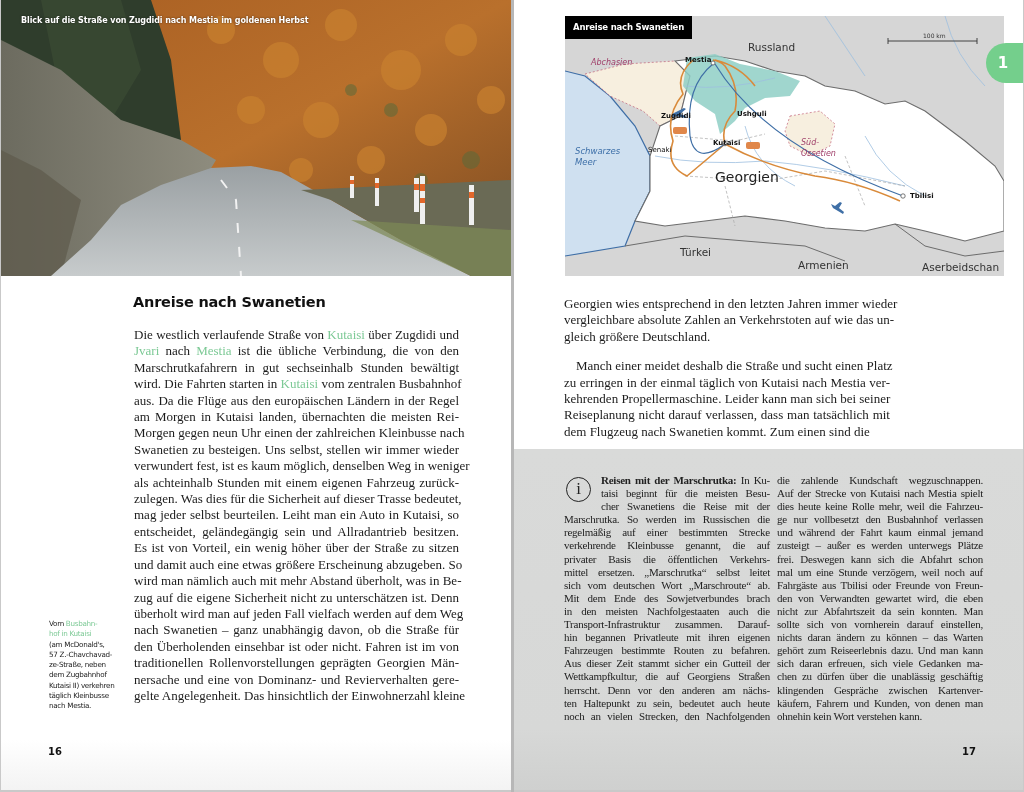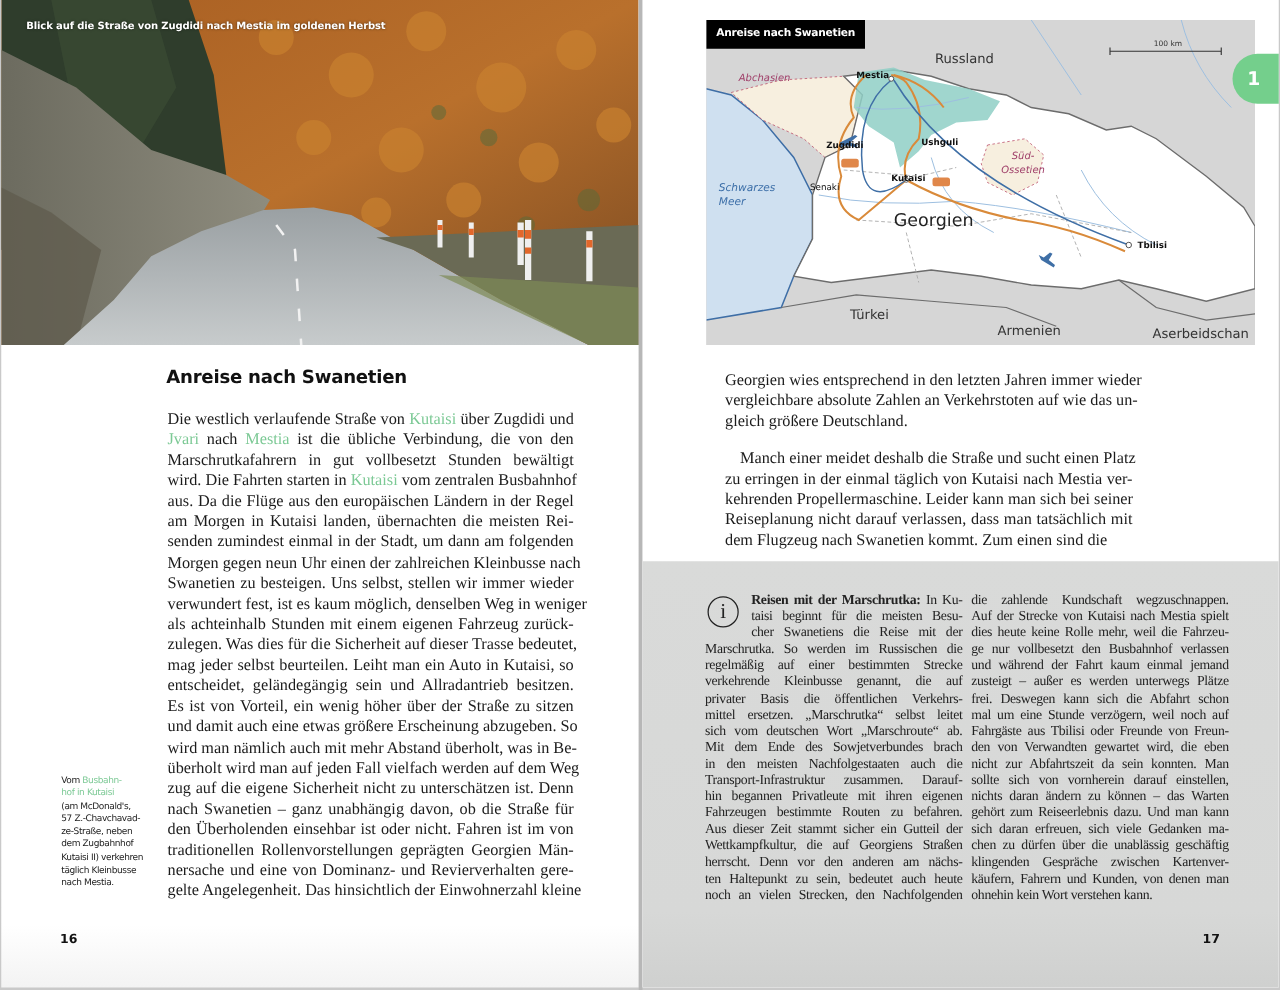--- a/index.html
+++ b/index.html
@@ -15,21 +15,21 @@
   .photo { position: absolute; left: 0; top: 0; width: 510px; height: 276px; overflow: hidden; }
   .photo svg { display: block; }
   .photo-caption { position: absolute; left: 20px; top: 16px; font-family: "DejaVu Sans", sans-serif; font-size: 8px; font-weight: bold; color: #fff; text-shadow: 0 0 2px rgba(0,0,0,.6); letter-spacing: -0.1px; }
 
   .heading { position: absolute; left: 132px; top: 294px; font-family: "DejaVu Sans", sans-serif; font-weight: bold; font-size: 14.5px; color: #111; letter-spacing: -0.2px; }
 
   .body-text { position: absolute; font-family: "Liberation Serif", serif; font-size: 13px; line-height: 16.4px; text-align: justify; color: #1b1b1b; }
   .body-text .ln { display: block; white-space: nowrap; text-align-last: justify; }
   .body-text .ln.last { text-align-last: left; }
   .left-text { left: 133px; top: 327px; width: 325px; }
-  .right-text { left: 66px; top: 296px; width: 326px; }
+  .right-text { left: 50px; top: 296px; width: 326px; }
   .link { color: #7cc995; }
   .indent { padding-left: 12px; margin-top: 13px; }
 
   .margin-note { position: absolute; left: 48px; top: 619px; width: 90px; font-family: "DejaVu Sans", sans-serif; font-size: 7.2px; line-height: 10.3px; color: #222; letter-spacing: -0.3px; }
   .margin-note .ln { display: block; white-space: nowrap; }
   .margin-note .hl { color: #7cc995; }
 
   .page-num { position: absolute; top: 746px; font-family: "DejaVu Sans", sans-serif; font-weight: bold; font-size: 10px; color: #111; }
   .pn-left { left: 47px; }
   .pn-right { left: 448px; }
@@ -131,37 +131,36 @@
       </g>
     </svg>
     <div class="photo-caption">Blick auf die Straße von Zugdidi nach Mestia im goldenen Herbst</div>
   </div>
 
   <h1 class="heading">Anreise nach Swanetien</h1>
 
   <div class="body-text left-text" id="left-body">
       <span class="ln"><span>Die westlich verlaufende Straße von </span><span class="link">Kutaisi</span><span> über Zugdidi und</span></span>
       <span class="ln"><span class="link">Jvari</span><span> nach </span><span class="link">Mestia</span><span> ist die übliche Verbindung, die von den</span></span>
-      <span class="ln"><span>Marschrutkafahrern in gut vollbesetzt Stunden bewältigt</span></span>
+      <span class="ln"><span>Marschrutkafahrern in gut sechseinhalb Stunden bewältigt</span></span>
       <span class="ln"><span>wird. Die Fahrten starten in </span><span class="link">Kutaisi</span><span> vom zentralen Busbahnhof</span></span>
       <span class="ln"><span>aus. Da die Flüge aus den europäischen Ländern in der Regel</span></span>
       <span class="ln"><span>am Morgen in Kutaisi landen, übernachten die meisten Rei-</span></span>
-      <span class="ln"><span>senden zumindest einmal in der Stadt, um dann am folgenden</span></span>
       <span class="ln"><span>Morgen gegen neun Uhr einen der zahlreichen Kleinbusse nach</span></span>
       <span class="ln"><span>Swanetien zu besteigen. Uns selbst, stellen wir immer wieder</span></span>
       <span class="ln"><span>verwundert fest, ist es kaum möglich, denselben Weg in weniger</span></span>
       <span class="ln"><span>als achteinhalb Stunden mit einem eigenen Fahrzeug zurück-</span></span>
       <span class="ln"><span>zulegen. Was dies für die Sicherheit auf dieser Trasse bedeutet,</span></span>
       <span class="ln"><span>mag jeder selbst beurteilen. Leiht man ein Auto in Kutaisi, so</span></span>
       <span class="ln"><span>entscheidet, geländegängig sein und Allradantrieb besitzen.</span></span>
       <span class="ln"><span>Es ist von Vorteil, ein wenig höher über der Straße zu sitzen</span></span>
       <span class="ln"><span>und damit auch eine etwas größere Erscheinung abzugeben. So</span></span>
       <span class="ln"><span>wird man nämlich auch mit mehr Abstand überholt, was in Be-</span></span>
+      <span class="ln"><span>zug auf die eigene Sicherheit nicht zu unterschätzen ist. Denn</span></span>
       <span class="ln"><span>überholt wird man auf jeden Fall vielfach werden auf dem Weg</span></span>
-      <span class="ln"><span>zug auf die eigene Sicherheit nicht zu unterschätzen ist. Denn</span></span>
       <span class="ln"><span>nach Swanetien – ganz unabhängig davon, ob die Straße für</span></span>
       <span class="ln"><span>den Überholenden einsehbar ist oder nicht. Fahren ist im von</span></span>
       <span class="ln"><span>traditionellen Rollenvorstellungen geprägten Georgien Män-</span></span>
       <span class="ln"><span>nersache und eine von Dominanz- und Revierverhalten gere-</span></span>
       <span class="ln last"><span>gelte Angelegenheit. Das hinsichtlich der Einwohnerzahl kleine</span></span>
     </div>
 
   <div class="margin-note" id="margin-note">
       <span class="ln"><span>Vom </span><span class="hl">Busbahn-</span></span>
       <span class="ln"><span class="hl">hof in Kutaisi</span></span>
@@ -240,21 +239,21 @@
 
     <div class="map-title">Anreise nach Swanetien</div>
     <div class="map-lbl scale-lbl" style="left:358px;top:16px;">100 km</div>
     <div class="map-lbl lbl-country" style="left:183px;top:25px;">Russland</div>
     <div class="map-lbl lbl-region" style="left:26px;top:42px;">Abchasien</div>
     <div class="map-lbl lbl-city" style="left:120px;top:40px;">Mestia</div>
     <div class="map-lbl lbl-city" style="left:172px;top:54px;margin-top:40px;">Ushguli</div>
     <div class="map-lbl lbl-city" style="left:96px;top:96px;">Zugdidi</div>
     <div class="map-lbl lbl-city" style="left:83px;top:130px;font-weight:normal;">Senaki</div>
     <div class="map-lbl lbl-city" style="left:148px;top:123px;">Kutaisi</div>
-    <div class="map-lbl lbl-region" style="left:236px;top:103px;line-height:11px;text-align:center;">
+    <div class="map-lbl lbl-region" style="left:236px;top:121px;line-height:11px;">
       <span>Süd-</span><br>
       <span>Ossetien</span>
     </div>
     <div class="map-lbl lbl-sea" style="left:10px;top:130px;">
       <span>Schwarzes</span><br>
       <span>Meer</span>
     </div>
     <div class="map-lbl lbl-big" style="left:150px;top:153px;">Georgien</div>
     <div class="map-lbl lbl-city" style="left:345px;top:176px;">Tbilisi</div>
     <div class="map-lbl lbl-country" style="left:115px;top:230px;">Türkei</div>

